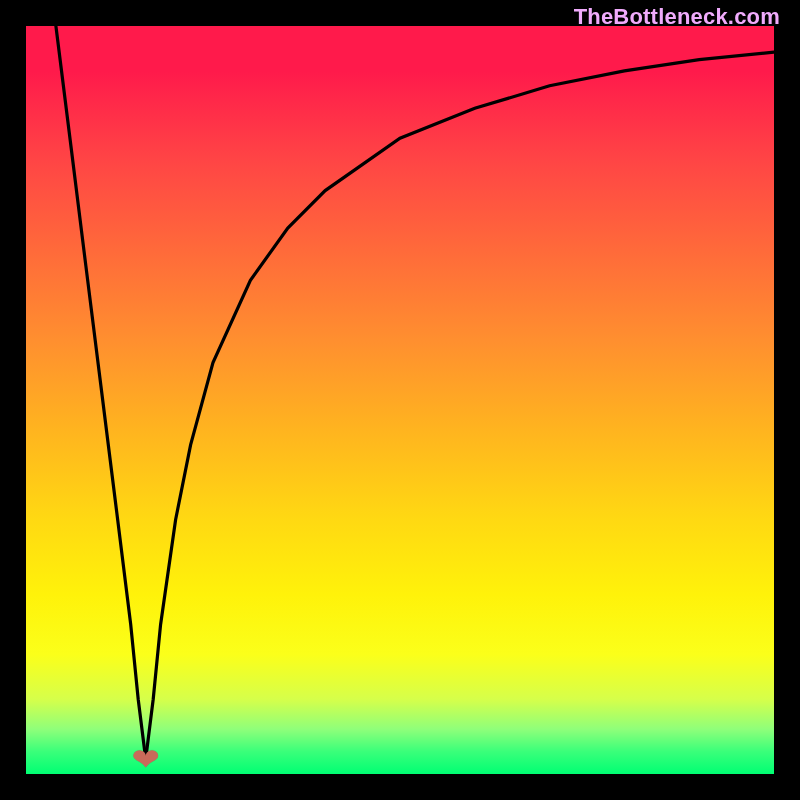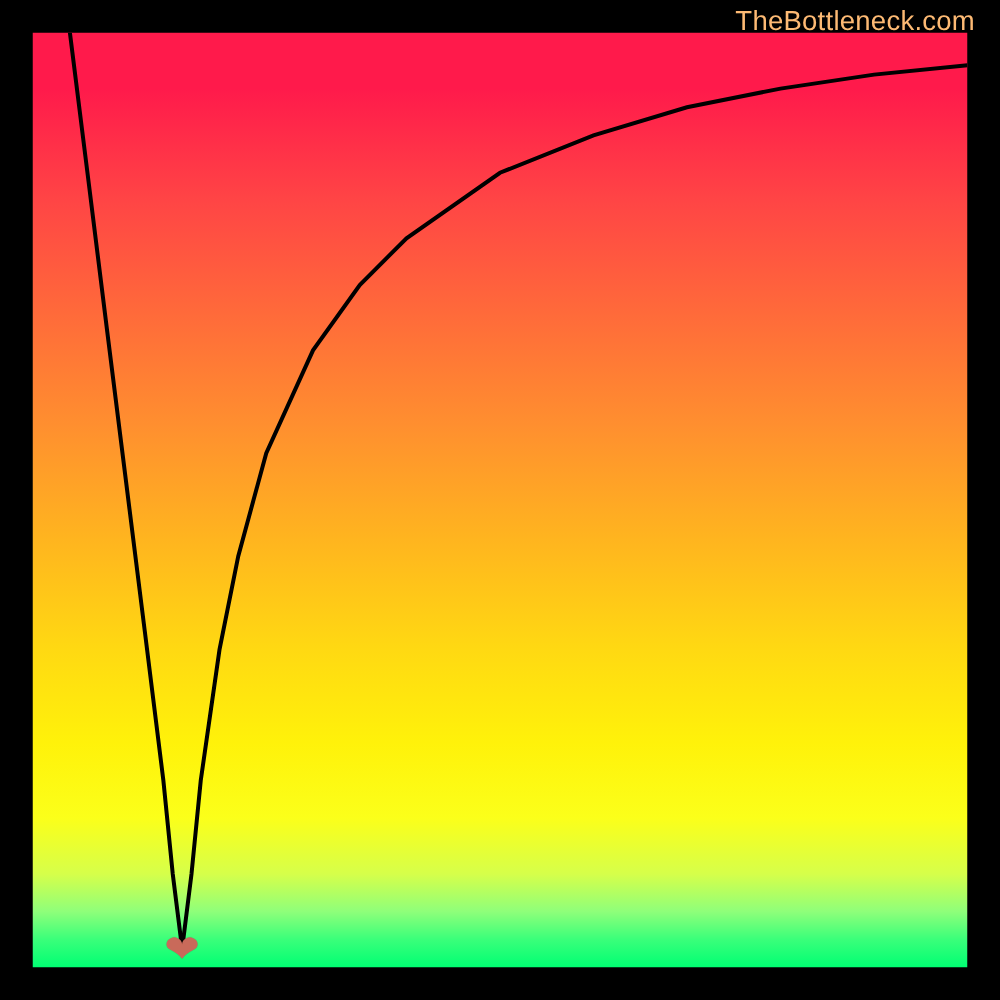--- a/index.html
+++ b/index.html
@@ -63,22 +63,22 @@
     color: #c96a5a;
     transform: translate(-50%, -50%) scaleY(0.9);
     user-select: none;
     text-shadow: 0 0 1px rgba(0,0,0,0.2);
   }
   .watermark {
     position: absolute;
     top: 4px;
     right: 20px;
     font-size: 22px;
-    font-weight: 400;
-    color: #fdba74;
+    font-weight: 700;
+    color: #f0abfc;
     letter-spacing: 0.2px;
   }
 </style>
 </head>
 <body>
 
 <div class="frame">
 
   <div class="plot-area">
     <div class="gradient-bg"></div>

